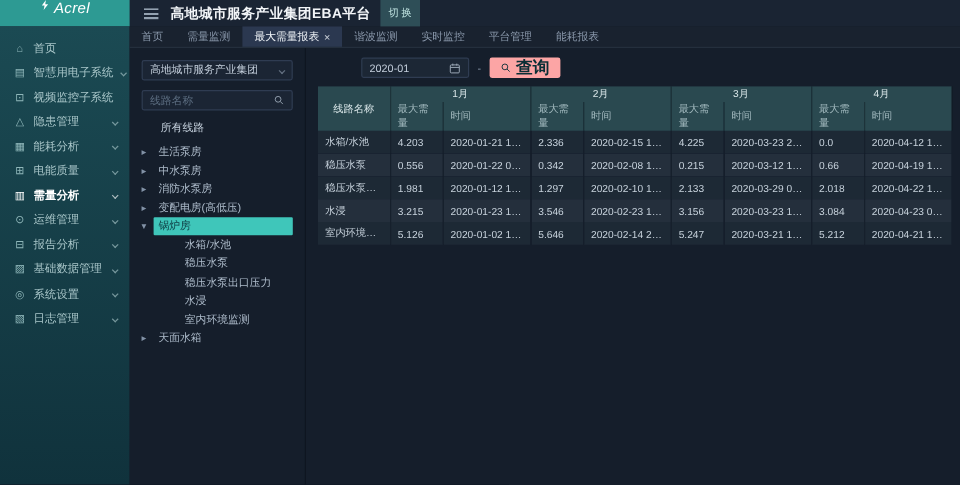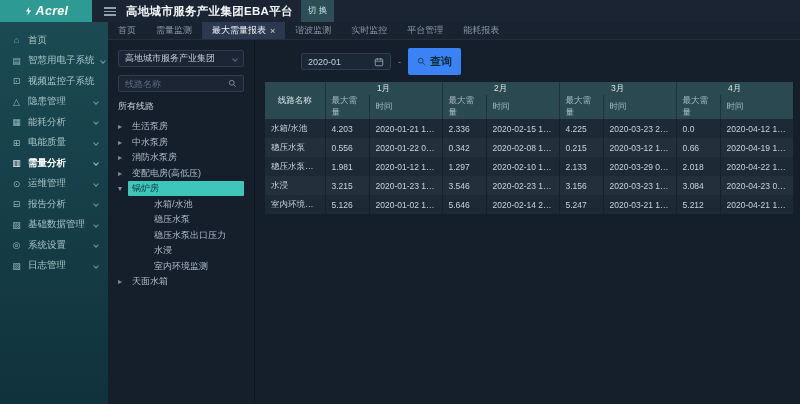--- a/index.html
+++ b/index.html
@@ -2,21 +2,21 @@
 <html><head>
 <meta charset="utf-8">
 <style>
   * { margin:0; padding:0; box-sizing:border-box; }
   html,body { width:800px; height:404px; background:#0d131d; }
   body { font-family:"Liberation Sans","DejaVu Sans",sans-serif; }
   .app { width:800px; height:404px; display:flex; flex-direction:column; overflow:hidden; background:#151e2b; }
 
   
   .topbar { height:22px; background:#1a2433; display:flex; align-items:center; color:#c7d0dc; font-size:9px; flex:0 0 auto; }
-  .logo { width:92px; align-self:stretch; background:#2d9a93; display:flex; align-items:center; justify-content:center; gap:3px; color:#fff; font-weight:bold; font-style:italic; font-size:12.5px; letter-spacing:.3px; }
+  .logo { width:108px; align-self:stretch; background:#2d9a93; display:flex; align-items:flex-start; justify-content:center; gap:3px; color:#fff; font-weight:normal; font-style:italic; font-size:12.5px; letter-spacing:.3px; }
   .burger { width:12px; height:9px; margin:0 10px 0 12px; background:linear-gradient(#93a1b0 0 1.5px,transparent 1.5px 3.7px,#93a1b0 3.7px 5.2px,transparent 5.2px 7.4px,#93a1b0 7.4px 9px); }
   .app-title { color:#f2f5f8; font-weight:bold; font-size:11.5px; letter-spacing:.3px; }
   .switch-btn { background:#2e4e57; color:#bfe3e0; font-size:8.5px; padding:18px 7px; border-radius:2px; margin-left:8px; cursor:pointer; }
   .top-right { margin-left:auto; display:flex; align-items:center; gap:13px; padding-right:12px; }
   .icn { width:11px; height:11px; display:block; }
   .icn path, .icn circle, .icn rect, .icn line, .icn polyline { stroke:#9aa7b5; stroke-width:1; fill:none; }
   .fs-group { display:flex; align-items:center; gap:4px; cursor:pointer; }
   .bell-wrap { position:relative; cursor:pointer; }
   .badge { position:absolute; top:-5px; right:-7px; background:#e5484d; color:#fff; font-size:6.5px; min-width:10px; height:10px; border-radius:5px; line-height:10px; text-align:center; font-weight:bold; }
   .help { width:11px; height:11px; border:1px solid #9aa7b5; border-radius:50%; font-size:7px; line-height:10px; text-align:center; color:#9aa7b5; cursor:pointer; }
@@ -42,35 +42,35 @@
   .tab-close { font-size:9px; opacity:.8; }
 
   .content { flex:1; display:flex; min-height:0; }
 
   
   .treepanel { width:147px; flex:0 0 auto; background:#151e2b; border-right:1px solid #0e1520; padding:10px 10px 0; font-size:9px; color:#aebccb; }
   .select-box, .search-box { height:17px; background:#1b2534; border:1px solid #2f3c52; border-radius:2px; display:flex; align-items:center; padding:0 6px; margin-bottom:8px; color:#c2cdda; cursor:pointer; }
   .select-box .chev { margin-left:auto; color:#8a98ab; }
   .search-box input { flex:1; min-width:0; background:transparent; border:none; outline:none; color:#c2cdda; font-size:9px; font-family:inherit; }
   .search-box input::placeholder { color:#5c6d80; }
-  .tree-root { margin:3px 0 6px; color:#c6d2de; }
+  .tree-root { margin:3px 16px 6px; color:#c6d2de; }
   .tree-node { height:15.5px; display:flex; align-items:center; cursor:pointer; white-space:nowrap; }
   .tree-node .caret { width:10px; color:#8292a6; font-size:8px; flex:0 0 auto; }
   .tree-node.lv2 { padding-left:22px; }
   .tree-node .node-label { padding:1px 4px; }
   .tree-node.selected .node-label { flex:1; background:#3fc6ba; color:#0e3b42; border-radius:1px; }
 
   
   .main { flex:1; min-width:0; padding:8px 8px 0 10px; background:#151e2b; }
   .toolbar { display:flex; align-items:center; gap:7px; margin-bottom:7px; font-size:9px;margin-left:36px; }
   .date-input { width:90px; height:17px; background:#1c2735; border:1px solid #2f3c52; border-radius:2px; display:flex; align-items:center; padding:0 6px; color:#c2cdda; cursor:pointer; }
   .date-input input { width:55px; background:transparent; border:none; outline:none; color:#c2cdda; font-size:9px; font-family:inherit; cursor:pointer; }
   .date-input .icn { margin-left:auto; width:10px; height:10px; }
   .date-sep { color:#8a98ab; }
-  .query-btn { height:27px; background:#3b82f6; border:none; border-radius:2px; color:#0a2e35; font-size:11px; font-weight:bold; display:flex; align-items:center; gap:4px; padding:0 9px; cursor:pointer; font-family:inherit; }
+  .query-btn { height:17px; background:#fca5a5; border:none; border-radius:2px; color:#0a2e35; font-size:14px; font-weight:bold; display:flex; align-items:center; gap:4px; padding:0 9px; cursor:pointer; font-family:inherit; }
   .query-btn .icn path, .query-btn .icn circle, .query-btn .icn line { stroke:#0a2e35; }
   .query-btn .icn { width:9px; height:9px; }
 
   table { width:100%; border-collapse:collapse; table-layout:fixed; font-size:8.5px; }
   thead th { background:#2a4950; color:#cbdcde; font-weight:normal; border-right:1px solid rgba(13,24,30,.45); }
   thead tr.grp th { height:13px; text-align:center; color:#d9e6e8; }
   thead tr.sub th { height:14px; text-align:left; padding:0 6px; color:#a3babf; }
   thead th.namehead { text-align:left; padding:0 6px; vertical-align:middle; color:#d9e6e8; }
   tbody td { height:19px; padding:0 6px; color:#c7d2dc; border-right:1px solid #16202c; overflow:hidden; white-space:nowrap; text-overflow:ellipsis; }
   tbody tr:nth-child(odd)  { background:#1d2935; }

